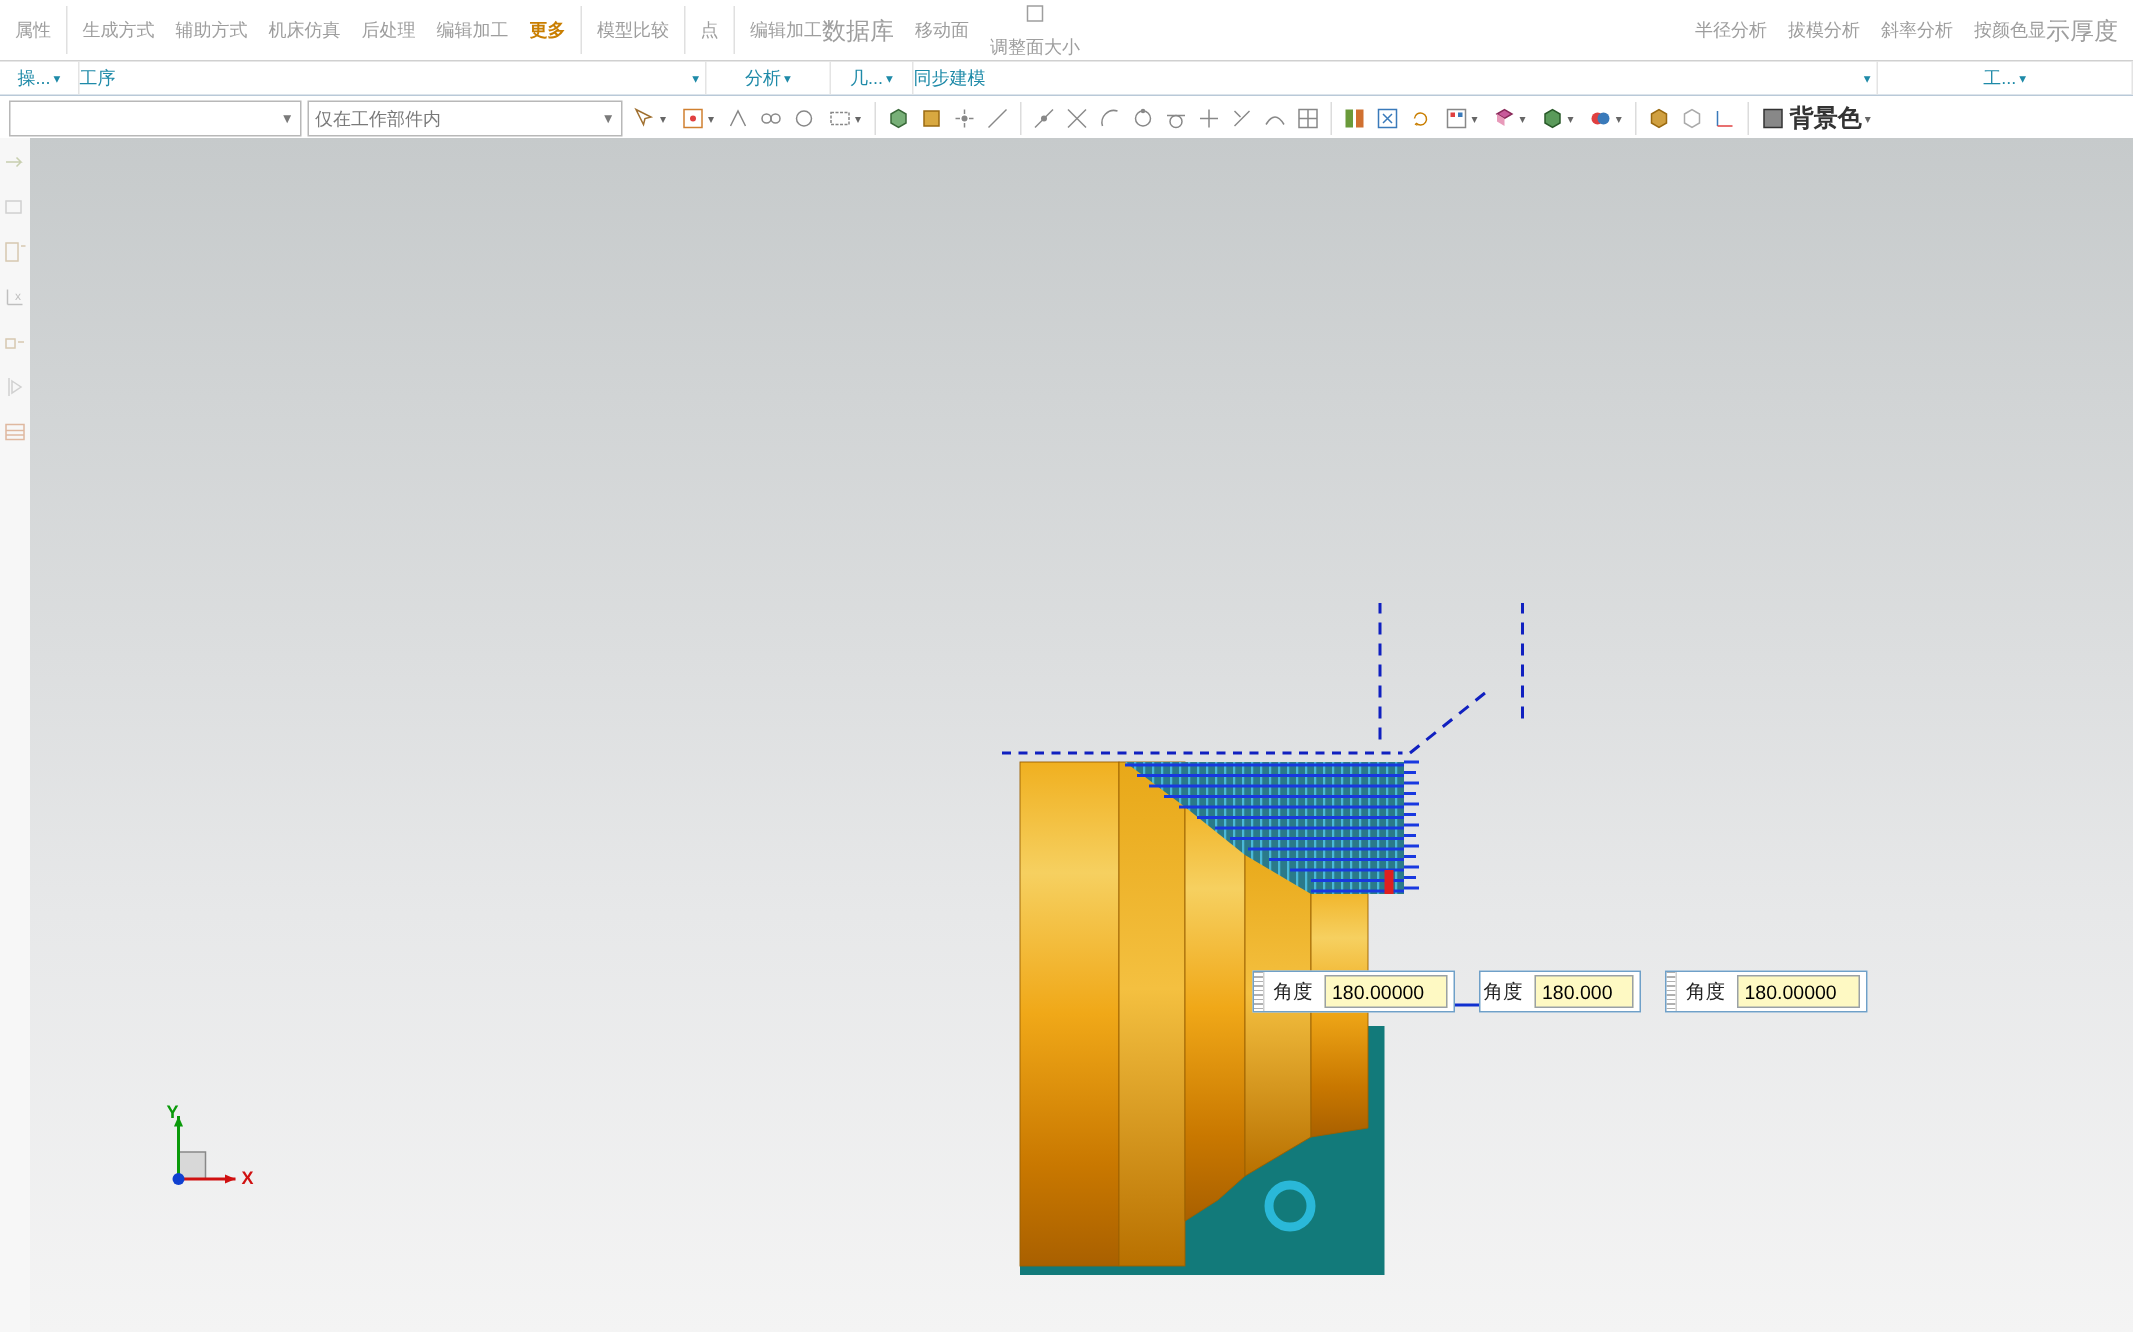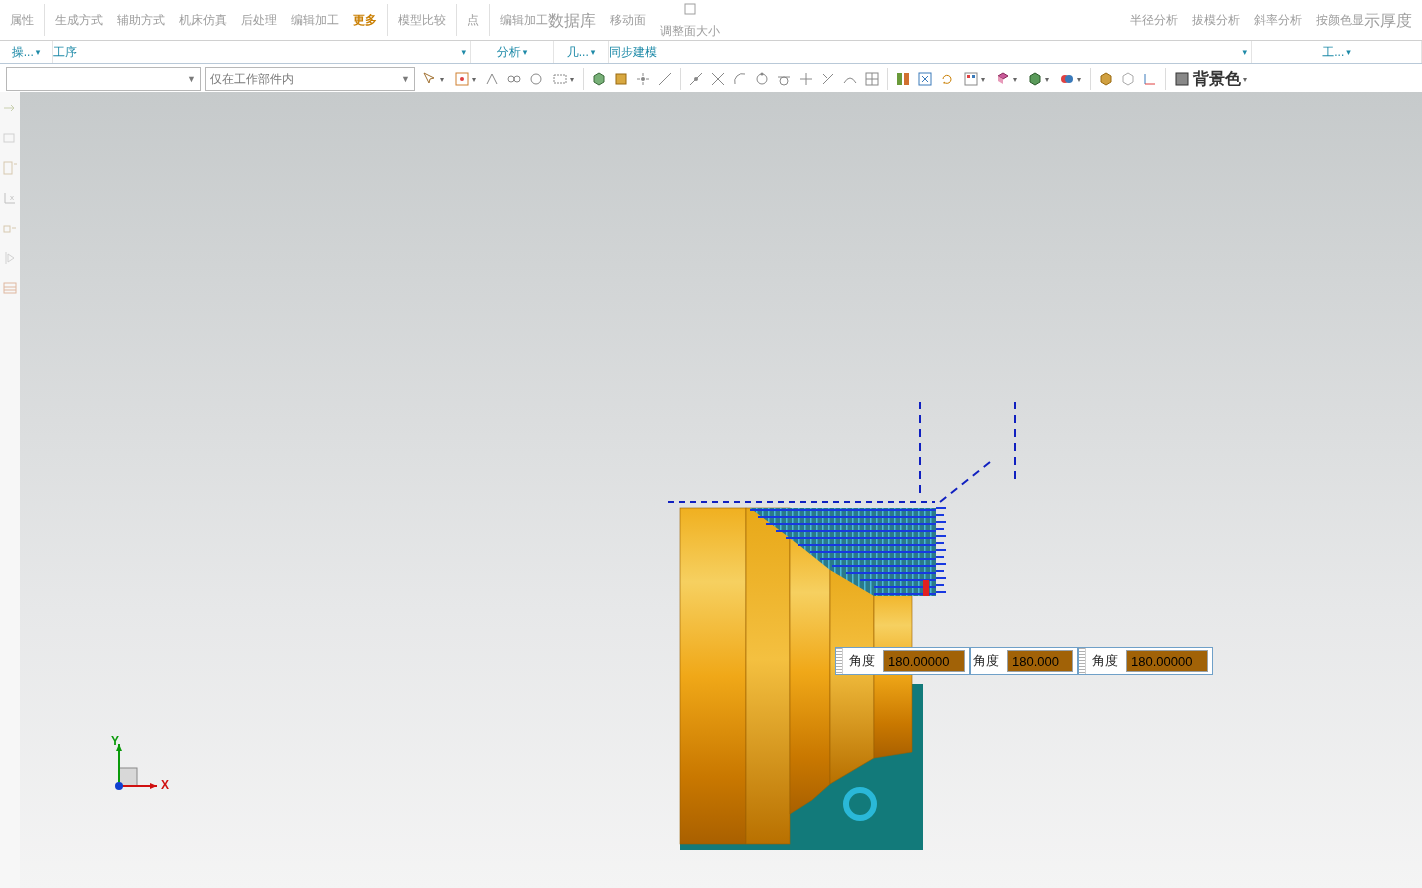--- a/index.html
+++ b/index.html
@@ -26,25 +26,25 @@
 .leftbar{position:absolute;left:0;top:92px;bottom:0;width:20px;border-right:1px solid #d9d9d9;background:#f7f7f7;display:flex;flex-direction:column;align-items:center;padding-top:6px;gap:10px;}
 .leftbar .slot{width:16px;height:20px;display:flex;align-items:center;justify-content:center;}
 .leftbar svg{opacity:.5}
 
 .viewport{position:absolute;left:20px;right:0;top:92px;bottom:0;background:linear-gradient(to bottom,#c6cacb 0%,#e7e8e9 65%,#f4f4f4 100%);}
 
 .triad{position:absolute;left:85px;bottom:90px;width:70px;height:60px;}
 
 .model{position:absolute;left:640px;top:310px;width:360px;height:460px;}
 
-.angle-group{position:absolute;left:815px;top:555px;display:flex;gap:0;align-items:center;}
+.angle-group{position:absolute;left:815px;top:555px;display:flex;gap:16px;align-items:center;}
 .angle-box{display:flex;align-items:center;border:1px solid #6fa0c8;background:#fff;height:26px;font-size:13px;}
 .angle-box .grip{width:6px;background:repeating-linear-gradient(to bottom,#b0b0b0 0 1px,transparent 1px 3px);height:100%;border-right:1px solid #cfcfcf;}
 .angle-box .lbl{padding:0 6px;color:#222;}
-.angle-box input{border:1px solid #9aa1a6;height:20px;margin:0 4px 0 2px;padding:0 4px;font-size:13px;font-family:inherit;width:72px;text-align:left;background:#a16207;}
+.angle-box input{border:1px solid #9aa1a6;height:20px;margin:0 4px 0 2px;padding:0 4px;font-size:13px;font-family:inherit;width:72px;text-align:left;background:#fef9c3;}
 .angle-box.group2 input{width:56px;}
 
 .axislbl{position:absolute;font-family:Arial;font-size:12px;font-weight:bold;}
 </style>
 </head>
 <body>
 
 <div class="ribbon-top">
   <div class="rb-item">
       <span>属性</span>

